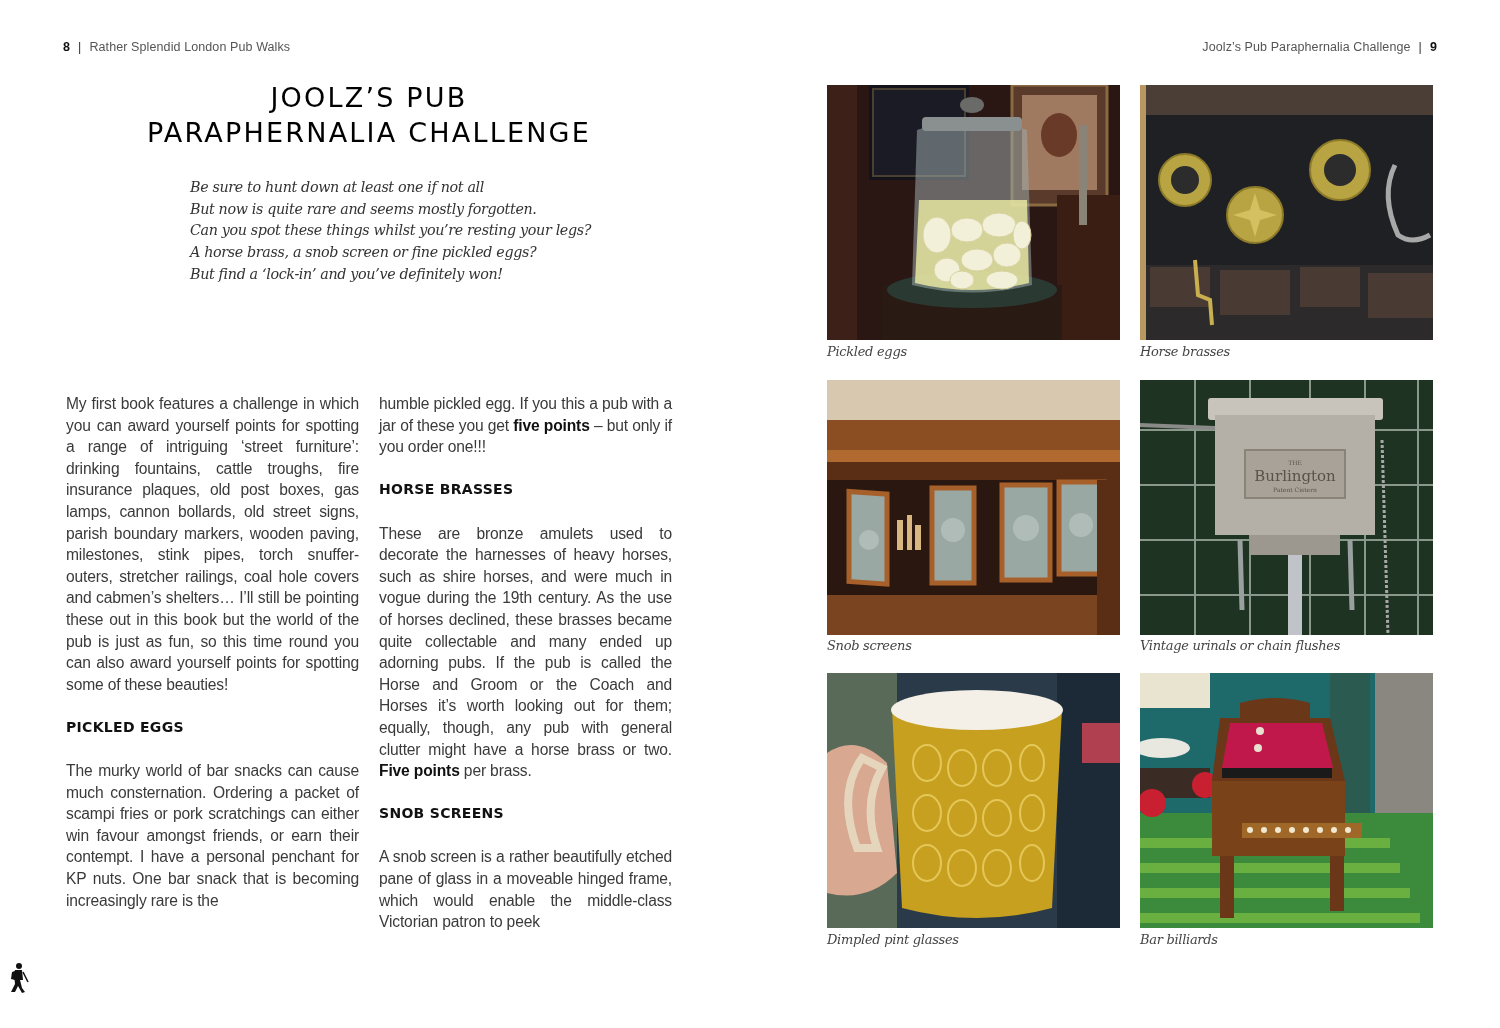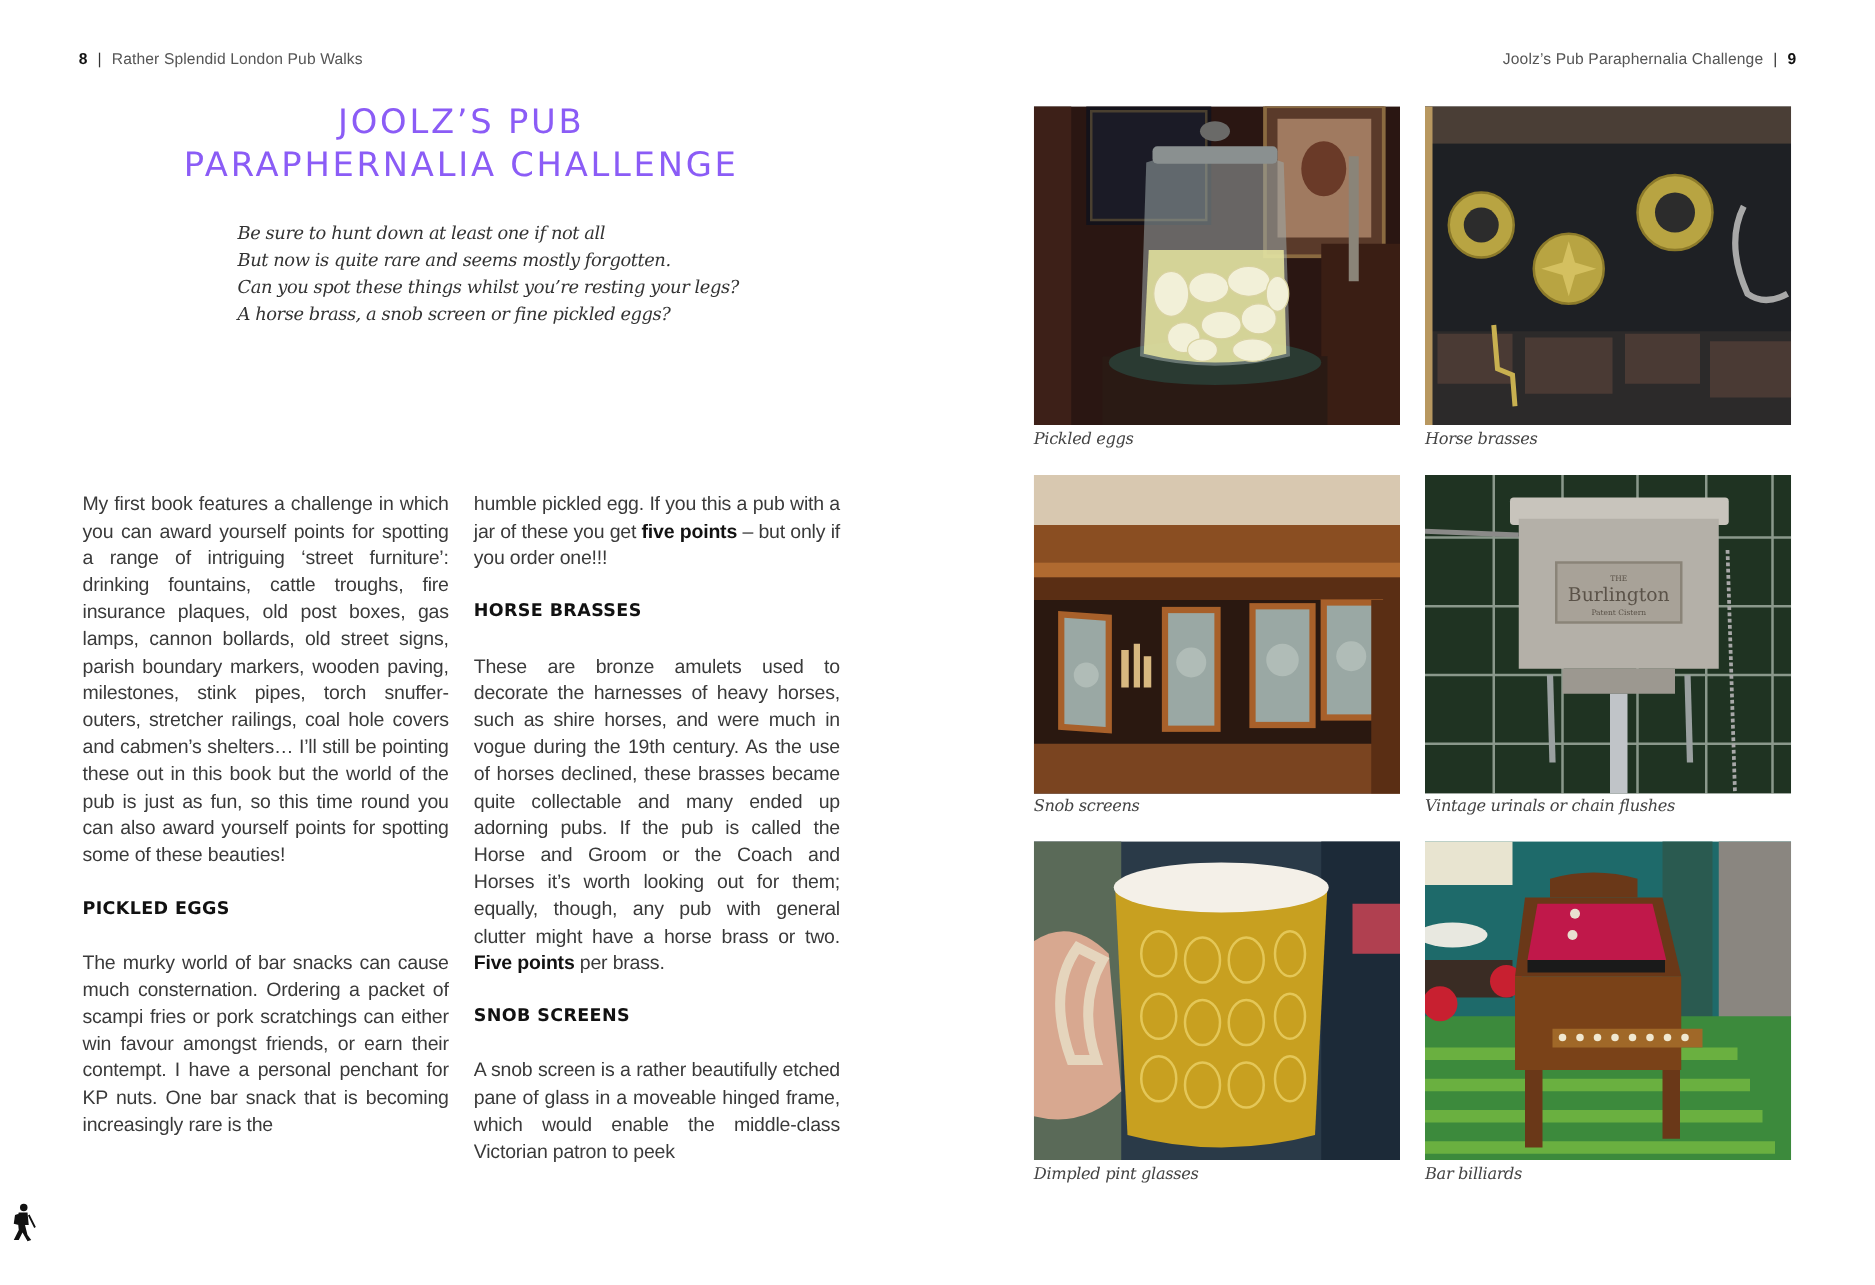--- a/index.html
+++ b/index.html
@@ -6,21 +6,21 @@
   html, body { width: 1500px; height: 1028px; background: #ffffff; overflow: hidden; }
   body { position: relative; font-family: "Liberation Sans", "DejaVu Sans", sans-serif; color: #222; }
 
   .running-head { position: absolute; top: 40px; font-size: 12.5px; color: #555; letter-spacing: 0.1px; }
   .running-head .pg { color: #111; font-weight: bold; }
   .running-head .sep { color: #333; margin: 0 8px; }
   .rh-left { left: 63px; }
   .rh-right { right: 63px; text-align: right; }
 
   .title { position: absolute; left: 66px; width: 606px; top: 80px; text-align: center;
-    font-family: "DejaVu Sans", sans-serif; font-size: 27px; line-height: 35px; letter-spacing: 2.2px; color: #8b5cf6; font-weight: normal; }
+    font-family: "DejaVu Sans", sans-serif; font-size: 27px; line-height: 35px; letter-spacing: 2.2px; color: #000000; font-weight: normal; }
   .title span { display: block; }
 
   .poem { position: absolute; left: 190px; top: 177px; font-family: "DejaVu Serif", serif; font-style: italic;
     font-size: 14.3px; line-height: 21.7px; color: #333; letter-spacing: -0.35px; }
   .poem div { white-space: nowrap; }
 
   .col { position: absolute; top: 393px; width: 293px; font-family: "Liberation Sans", sans-serif;
     font-size: 15.6px; line-height: 21.6px; color: #3a3a3a; text-align: justify; letter-spacing: -0.15px; }
   .col-1 { left: 66px; }
   .col-2 { left: 379px; }
@@ -49,20 +49,21 @@
 <h1 class="title">
   <span>JOOLZ’S PUB</span>
   <span>PARAPHERNALIA CHALLENGE</span>
 </h1>
 
 <div class="poem">
   <div>Be sure to hunt down at least one if not all</div>
   <div>But now is quite rare and seems mostly forgotten.</div>
   <div>Can you spot these things whilst you’re resting your legs?</div>
   <div>A horse brass, a snob screen or fine pickled eggs?</div>
+  <div>But find a ‘lock-in’ and you’ve definitely won!</div>
 </div>
 
 <div class="col col-1">
   <p>My first book features a challenge in which you can award yourself points for spotting a range of intriguing ‘street furniture’: drinking fountains, cattle troughs, fire insurance plaques, old post boxes, gas lamps, cannon bollards, old street signs, parish boundary markers, wooden paving, milestones, stink pipes, torch snuffer-outers, stretcher railings, coal hole covers and cabmen’s shelters… I’ll still be pointing these out in this book but the world of the pub is just as fun, so this time round you can also award yourself points for spotting some of these beauties!</p>
   <h3>PICKLED EGGS</h3>
   <p>The murky world of bar snacks can cause much consternation. Ordering a packet of scampi fries or pork scratchings can either win favour amongst friends, or earn their contempt. I have a personal penchant for KP nuts. One bar snack that is becoming increasingly rare is the</p>
 </div>
 
 <div class="col col-2">
   <p><span>humble pickled egg. If you this a pub with a jar of these you get </span><b>five points</b><span> – but only if you order one!!!</span></p>

